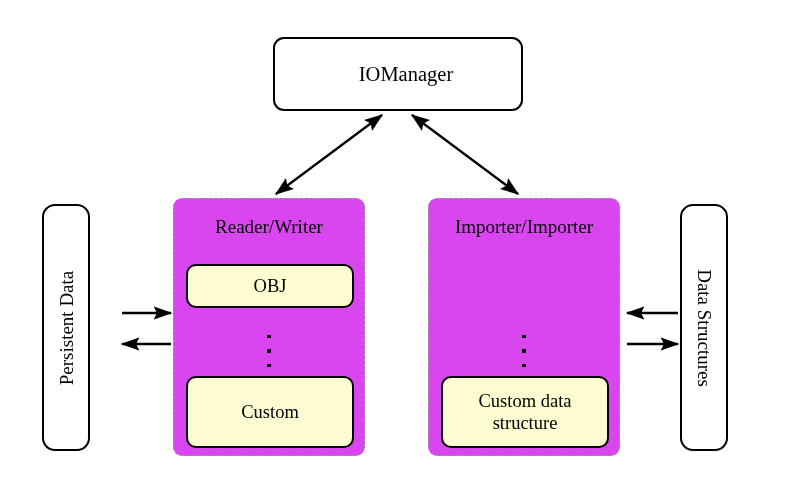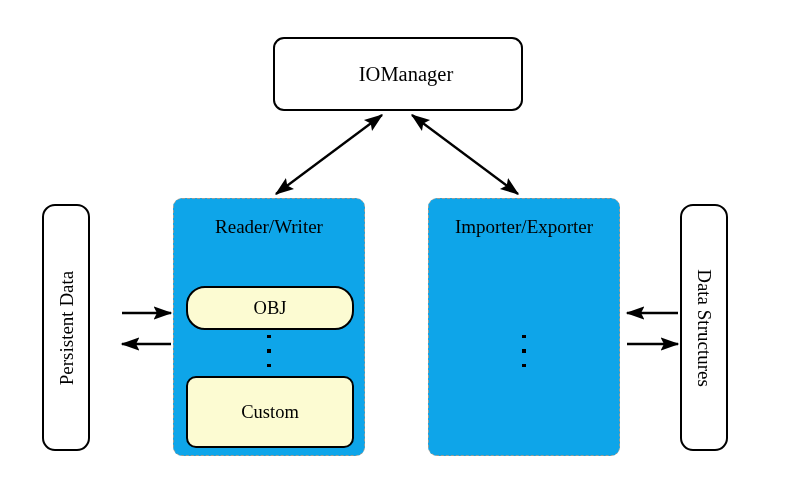--- a/index.html
+++ b/index.html
@@ -53,21 +53,21 @@
     width: 250px;
     height: 74px;
     font-size: 20.5px;
     padding-left: 16px;
   }
 
   
   .group-panel {
     position: absolute;
     box-sizing: border-box;
-    background: #0ea5e9;
+    background: #d946ef;
     border: 1.6px dashed #9b9b93;
     border-radius: 9px;
     padding-left: 20px;
   }
   #reader-writer-panel {
     left: 173px;
     top: 198px;
     width: 192px;
     height: 258px;
   }
@@ -97,21 +97,21 @@
     background: #fcfbd2;
     display: flex;
     align-items: center;
     justify-content: center;
     text-align: center;
     font-size: 18.5px;
     line-height: 1.2;
     left: 12px;
     width: 168px;
   }
-  .inner-node.top    { top: 87px;  height: 44px; border-radius: 19px; }
+  .inner-node.top    { top: 65px;  height: 44px; }
   .inner-node.bottom { top: 177px; height: 72px; }
 
   
   .vdots {
     position: absolute;
     left: 0;
     width: 100%;
     top: 133px;
     height: 38px;
     display: flex;
@@ -215,24 +215,30 @@
 
     <div class="inner-node bottom">
       <span>
         <span>Custom</span><br>
       </span>
     </div>
   </div>
 
   <div class="group-panel" id="importer-exporter-panel">
 
-    <div class="group-title">Importer/Exporter</div>
+    <div class="group-title">Importer/Importer</div>
 
 
     <div class="vdots">
       <i></i>
         <i></i>
         <i></i>
     </div>
 
+    <div class="inner-node bottom">
+      <span>
+        <span>Custom data</span><br>
+        <span>structure</span>
+      </span>
+    </div>
   </div>
 
 </div>
 
 </body></html>

